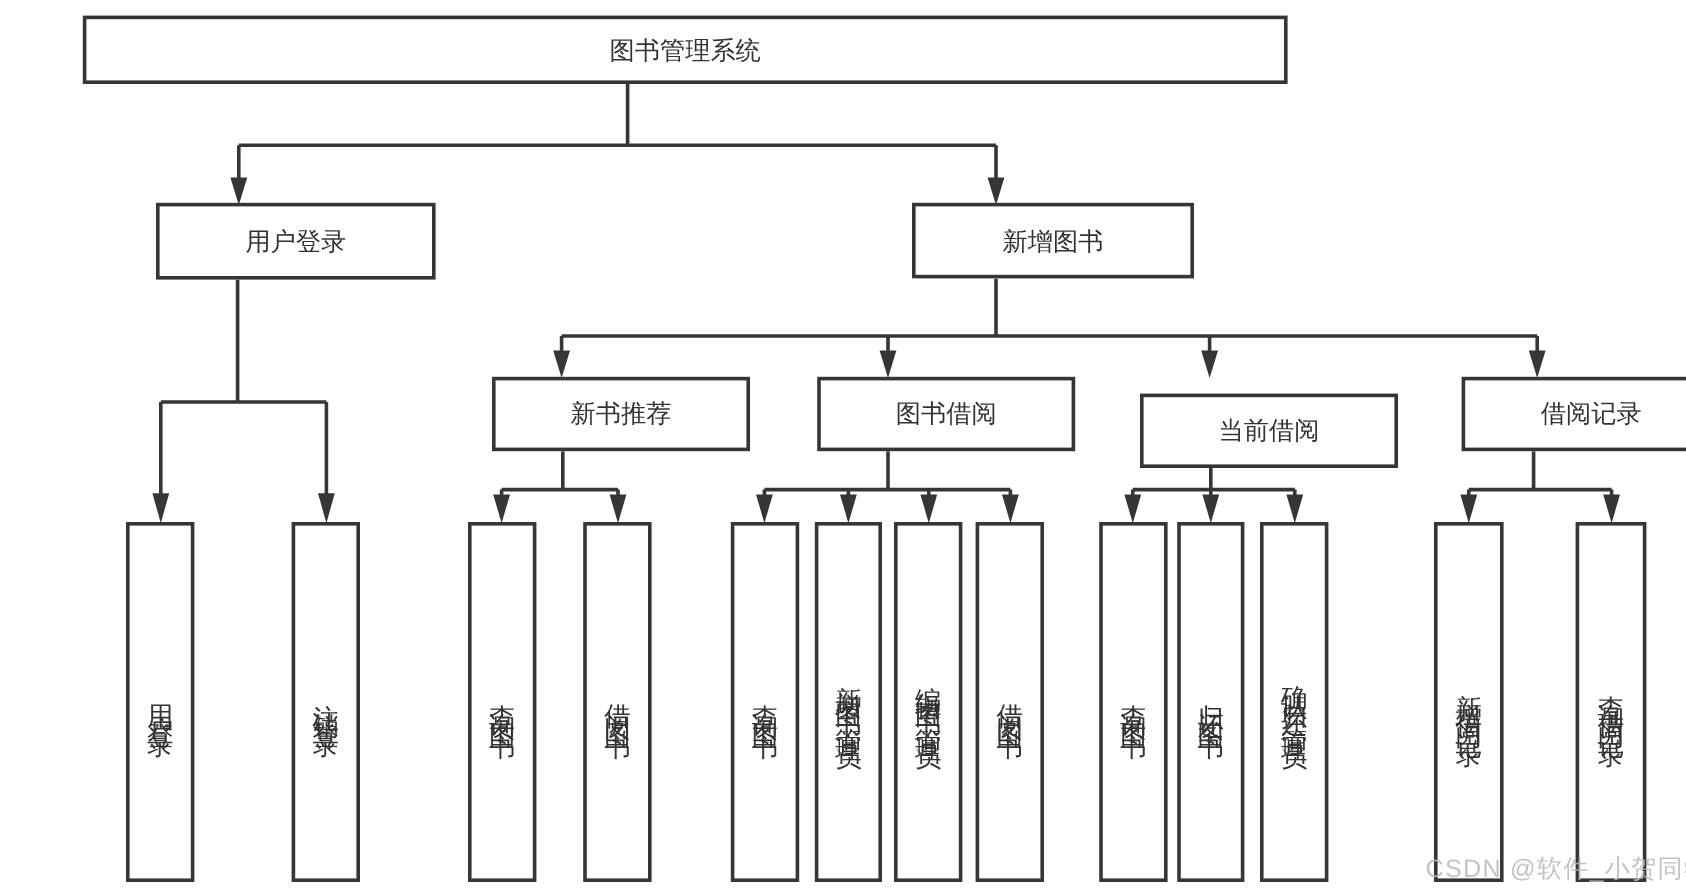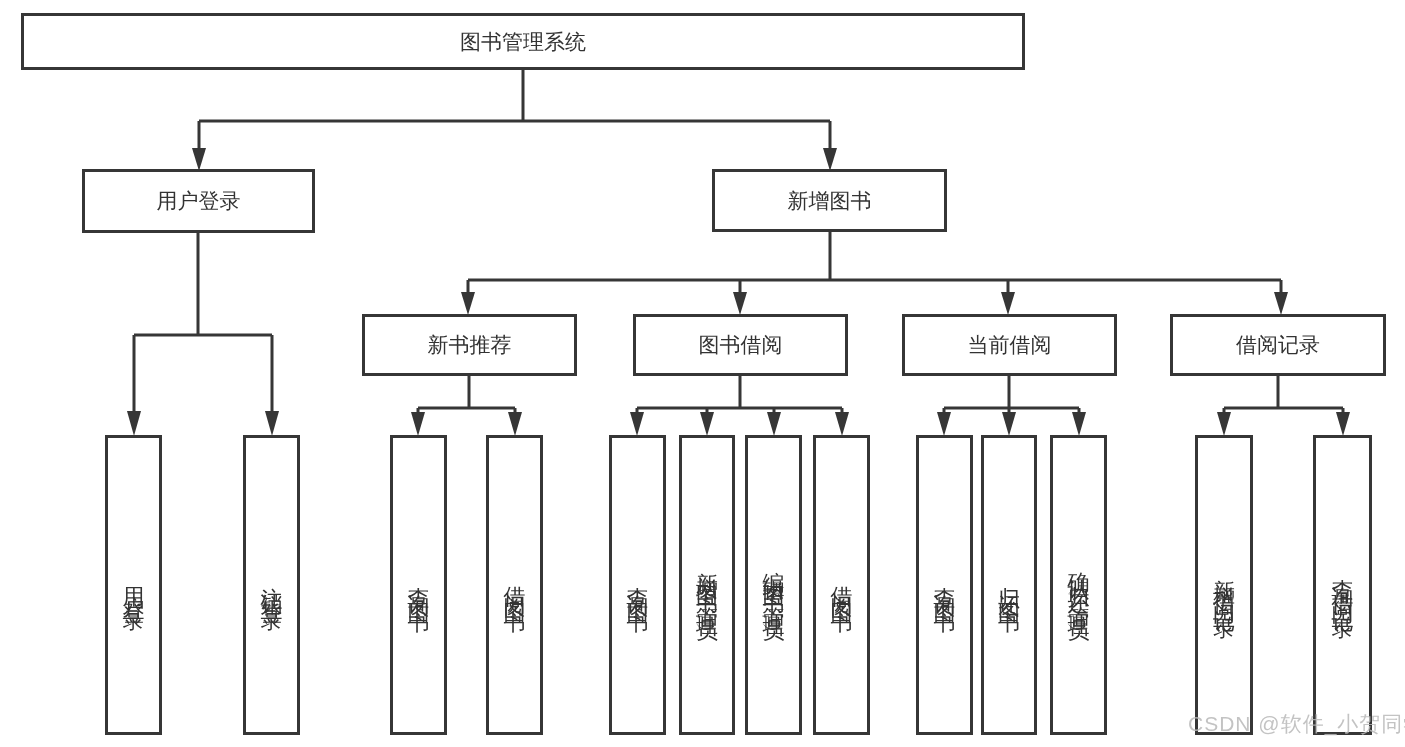--- a/index.html
+++ b/index.html
@@ -5,21 +5,21 @@
   html,body{margin:0;padding:0;background:#fff;}
   #stage{
     position:relative;width:1405px;height:747px;background:#fff;overflow:hidden;
     font-family:"Liberation Sans","DejaVu Sans",sans-serif;
     --ink:#363636;--text:#333333;--wm:#b9b9b9;
   }
   #connectors{position:absolute;left:0;top:0;z-index:1;}
   .box{
     position:absolute;box-sizing:border-box;border:3px solid var(--ink);background:#fff;
     display:flex;align-items:center;justify-content:center;
-    color:var(--text);font-size:21px;z-index:2;white-space:nowrap;
+    color:var(--text);font-size:21px;z-index:2;white-space:nowrap;margin-left:48px;
   }
   .vbox{
     position:absolute;box-sizing:border-box;border:3px solid var(--ink);background:#fff;
     display:flex;align-items:center;justify-content:center;
     color:var(--text);font-size:22px;z-index:2;
     writing-mode:vertical-rl;text-orientation:mixed;letter-spacing:8px;line-height:1;
   }
   .watermark{
     position:absolute;left:1188px;top:710px;z-index:5;
     color:var(--wm);font-size:21px;letter-spacing:1px;opacity:.85;white-space:nowrap;
@@ -68,21 +68,21 @@
     <polygon points="1336,412 1350,412 1343,436"></polygon>
   </svg>
 
   <div class="box" style="left:21px;top:13px;width:1004px;height:57px;">图书管理系统</div>
 
   <div class="box" style="left:82px;top:169px;width:233px;height:64px;">用户登录</div>
   <div class="box" style="left:712px;top:169px;width:235px;height:63px;">新增图书</div>
 
   <div class="box" style="left:633px;top:314px;width:215px;height:62px;">图书借阅</div>
   <div class="box" style="left:362px;top:314px;width:215px;height:62px;">新书推荐</div>
-  <div class="box" style="left:902px;top:314px;width:215px;height:62px;">当前借阅</div>
+  <div class="box" style="left:902px;top:328px;width:215px;height:62px;">当前借阅</div>
   <div class="box" style="left:1170px;top:314px;width:216px;height:62px;">借阅记录</div>
 
   <div class="vbox" style="left:105px;top:435px;width:57px;height:300px;">用户登录</div>
   <div class="vbox" style="left:243px;top:435px;width:57px;height:300px;">注销登录</div>
 
   <div class="vbox" style="left:390px;top:435px;width:57px;height:300px;">查询图书</div>
   <div class="vbox" style="left:486px;top:435px;width:57px;height:300px;">借阅图书</div>
 
   <div class="vbox" style="left:609px;top:435px;width:57px;height:300px;">查询图书</div>
   <div class="vbox" style="left:679px;top:435px;width:56px;height:300px;letter-spacing:7px;">新增图书（管理员）</div>

